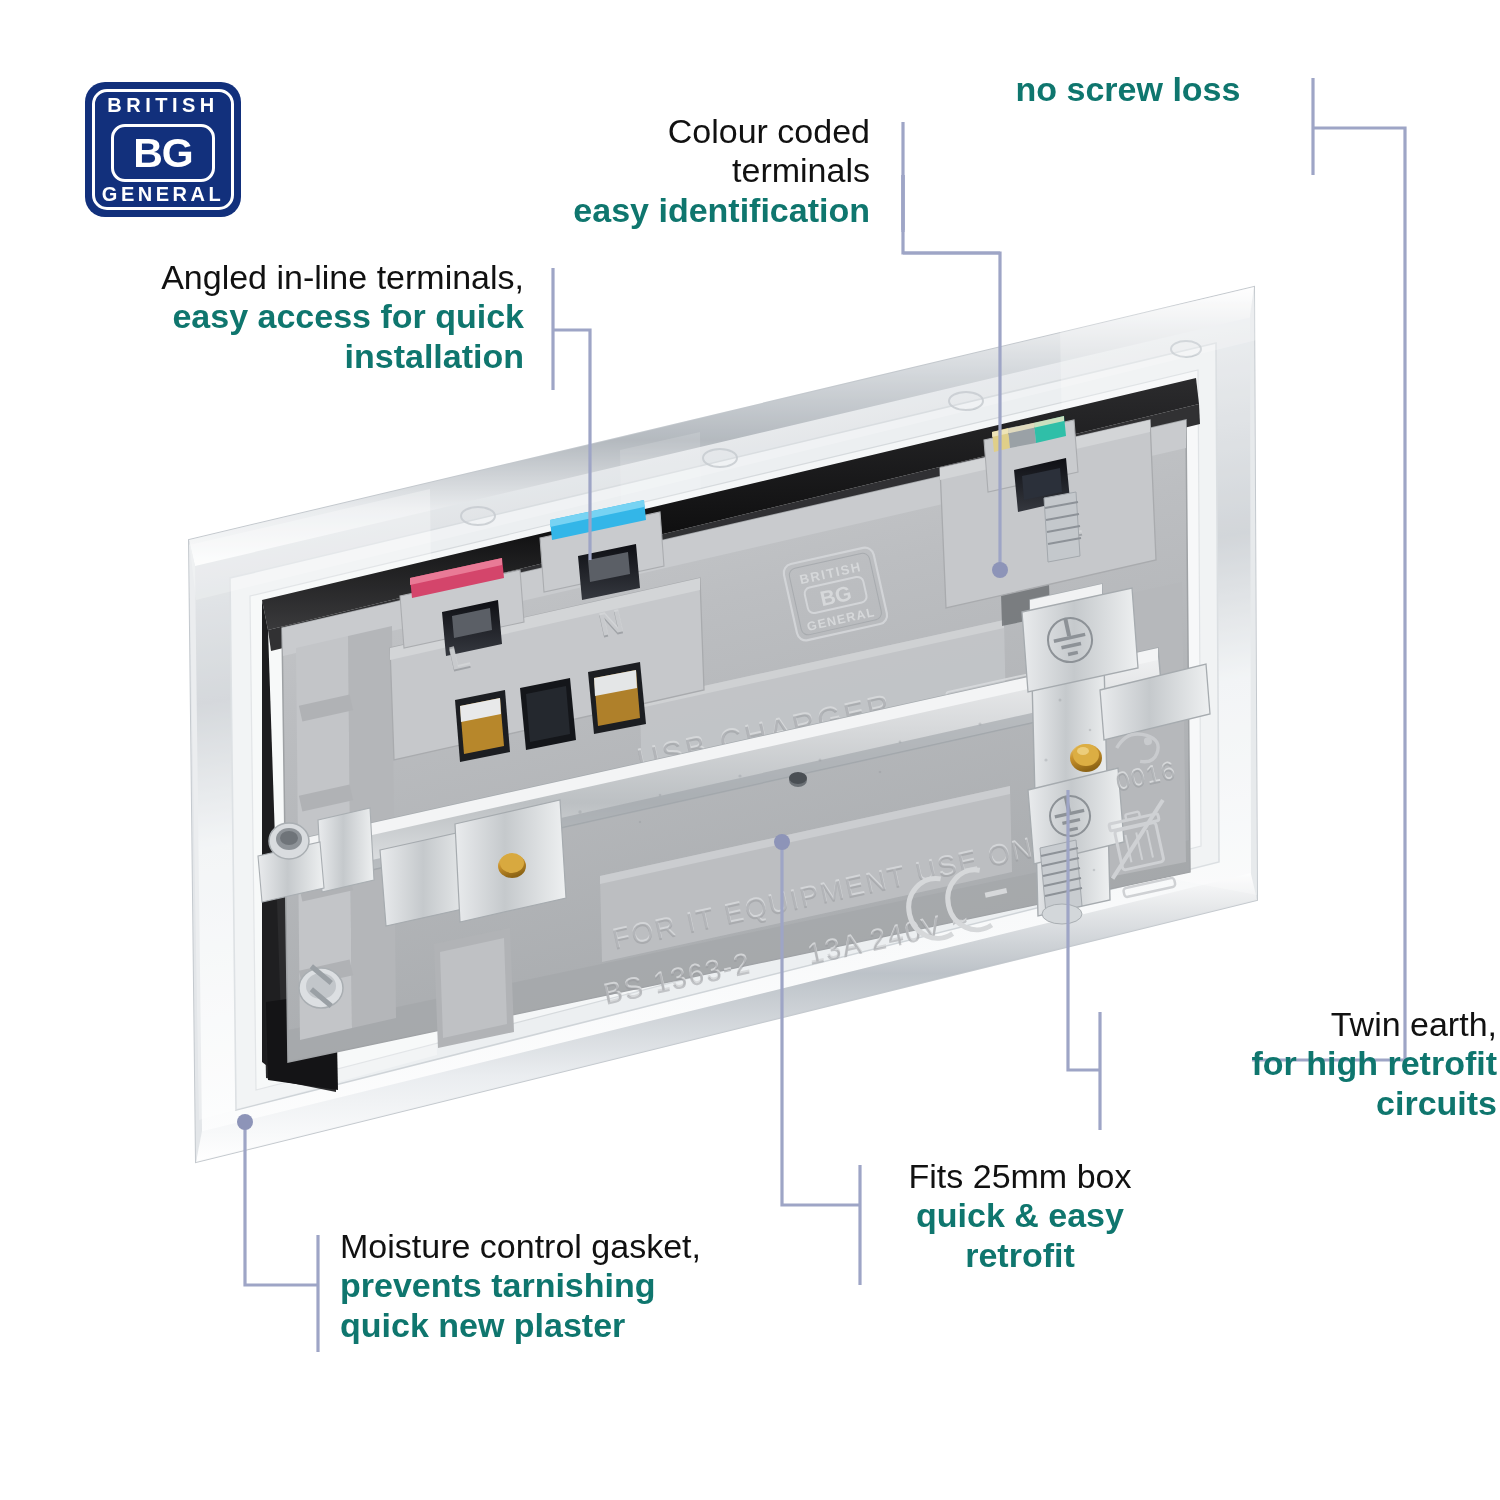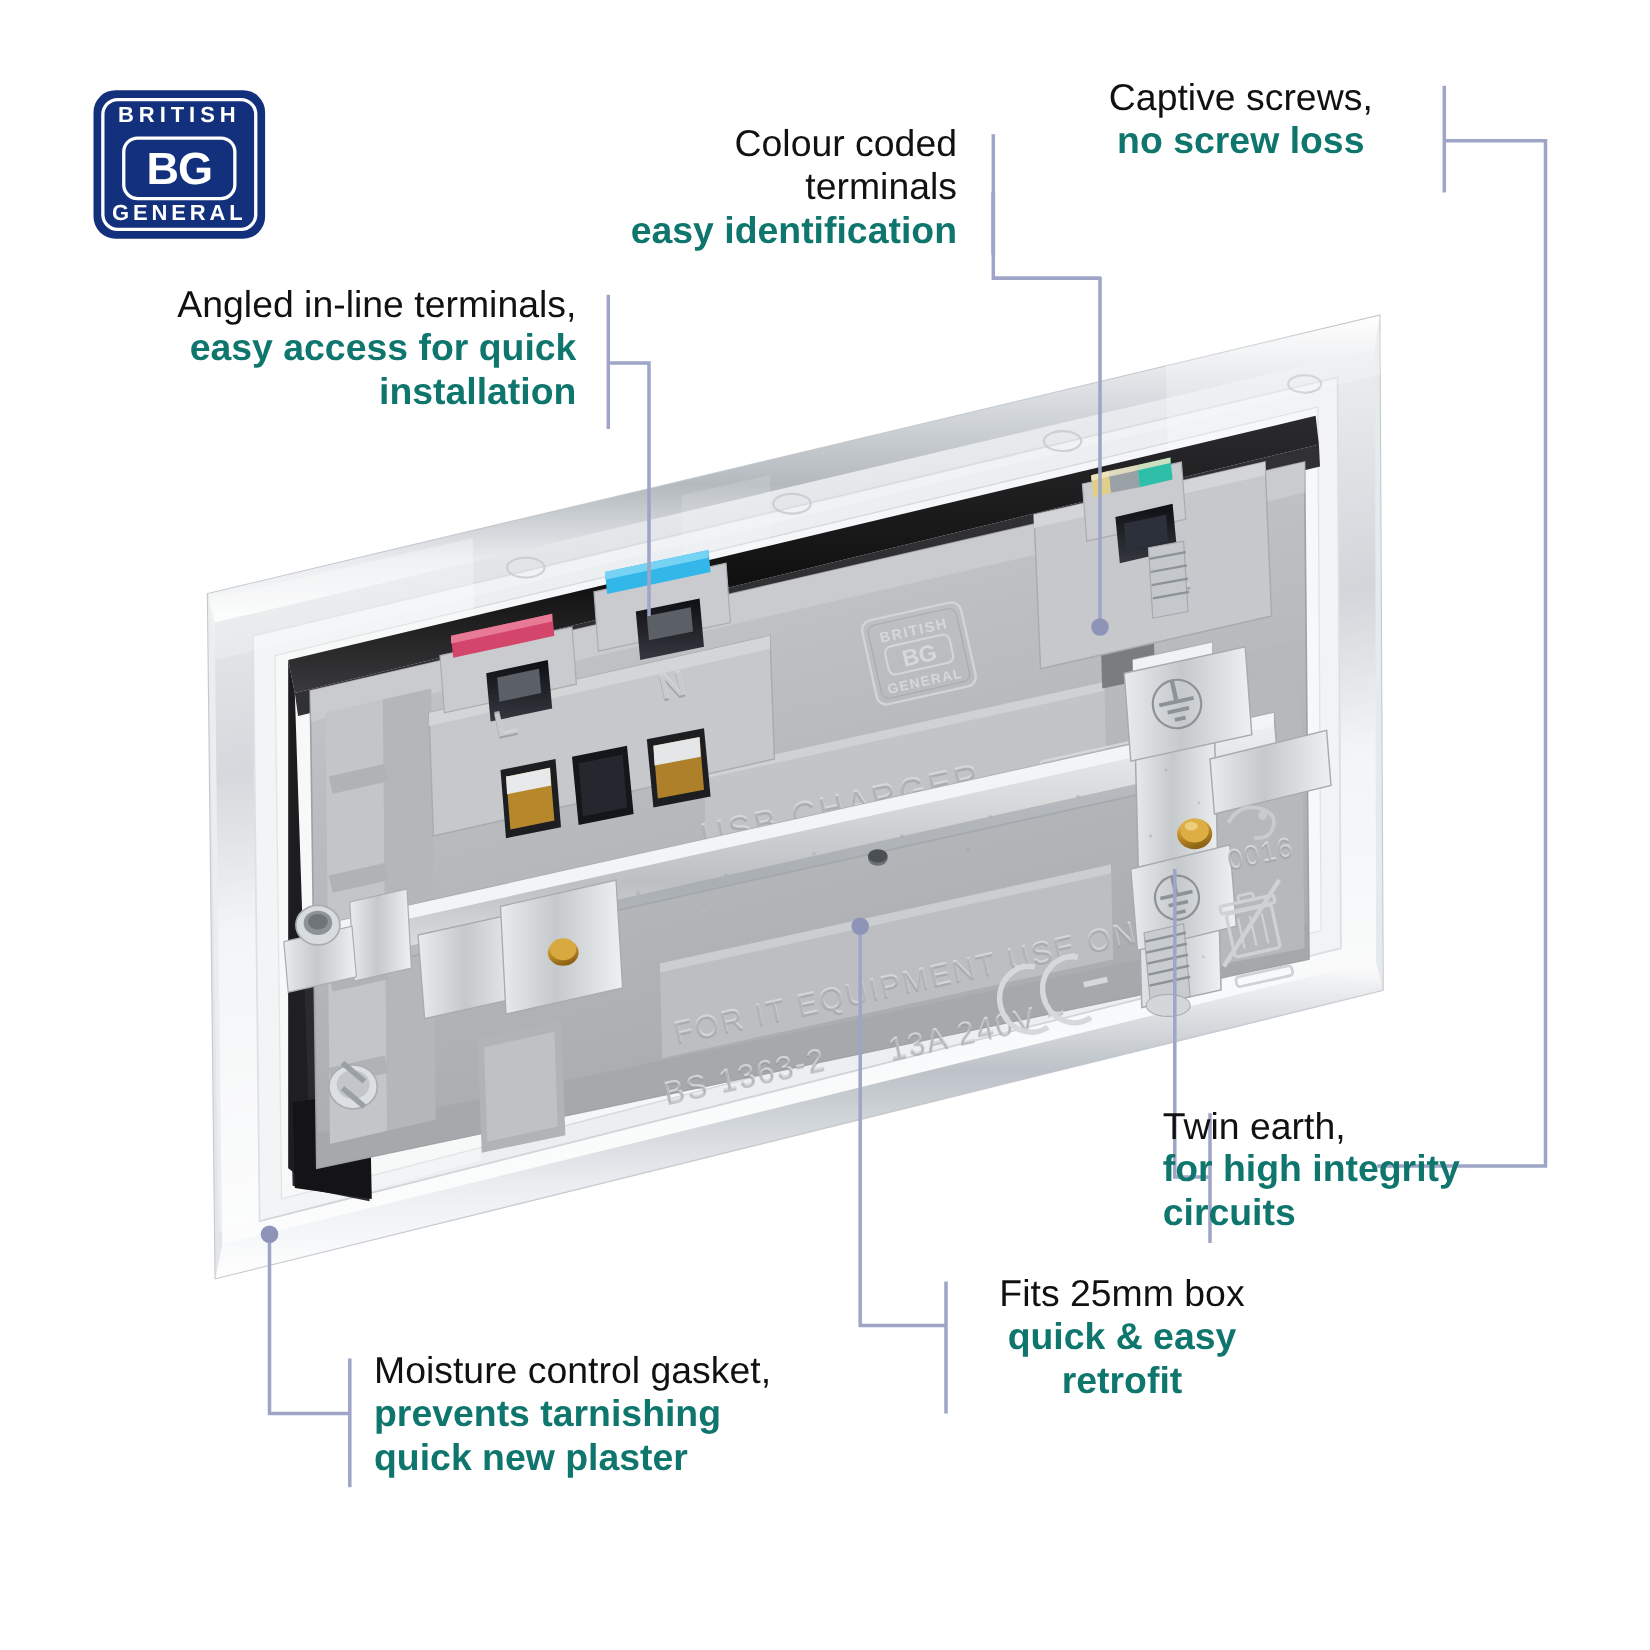--- a/index.html
+++ b/index.html
@@ -28,21 +28,21 @@
         line-height:1;font-family:"Liberation Sans",sans-serif;}
 
   
   .callout{position:absolute;line-height:1.16;}
   .callout .l1{color:#111111;font-weight:400;}
   .callout .l2{color:#0f766e;font-weight:700;}
 
   #co-colour{left:478px;top:112px;width:392px;text-align:right;font-size:34px;}
   #co-captive{left:958px;top:70px;width:340px;text-align:center;font-size:34px;}
   #co-angled{left:92px;top:258px;width:432px;text-align:right;font-size:34px;}
-  #co-twin{left:1057px;top:1005px;width:340px;text-align:left;font-size:34px;}
+  #co-twin{left:1157px;top:1005px;width:340px;text-align:right;font-size:34px;}
   #co-fits{left:880px;top:1157px;width:280px;text-align:center;font-size:34px;}
   #co-moist{left:340px;top:1227px;width:420px;text-align:left;font-size:34px;}
 
   
   #leaders{position:absolute;left:0;top:0;width:1500px;height:1500px;
       pointer-events:none;}
   
   #product{position:absolute;left:0;top:0;width:1500px;height:1500px;}
 </style>
 </head>
@@ -468,33 +468,32 @@
     </g>
   </svg>
 
   <div class="callout" id="co-colour">
     <div class="l1">Colour coded</div>
     <div class="l1">terminals</div>
     <div class="l2">easy identification</div>
   </div>
 
   <div class="callout" id="co-captive">
-    <div class="l1">Captive screws,</div>
     <div class="l2">no screw loss</div>
   </div>
 
   <div class="callout" id="co-angled">
     <div class="l1">Angled in-line terminals,</div>
     <div class="l2">easy access for quick</div>
     <div class="l2">installation</div>
   </div>
 
   <div class="callout" id="co-twin">
     <div class="l1">Twin earth,</div>
-    <div class="l2">for high integrity</div>
+    <div class="l2">for high retrofit</div>
     <div class="l2">circuits</div>
   </div>
 
   <div class="callout" id="co-fits">
     <div class="l1">Fits 25mm box</div>
     <div class="l2">quick &amp; easy</div>
     <div class="l2">retrofit</div>
   </div>
 
   <div class="callout" id="co-moist">

